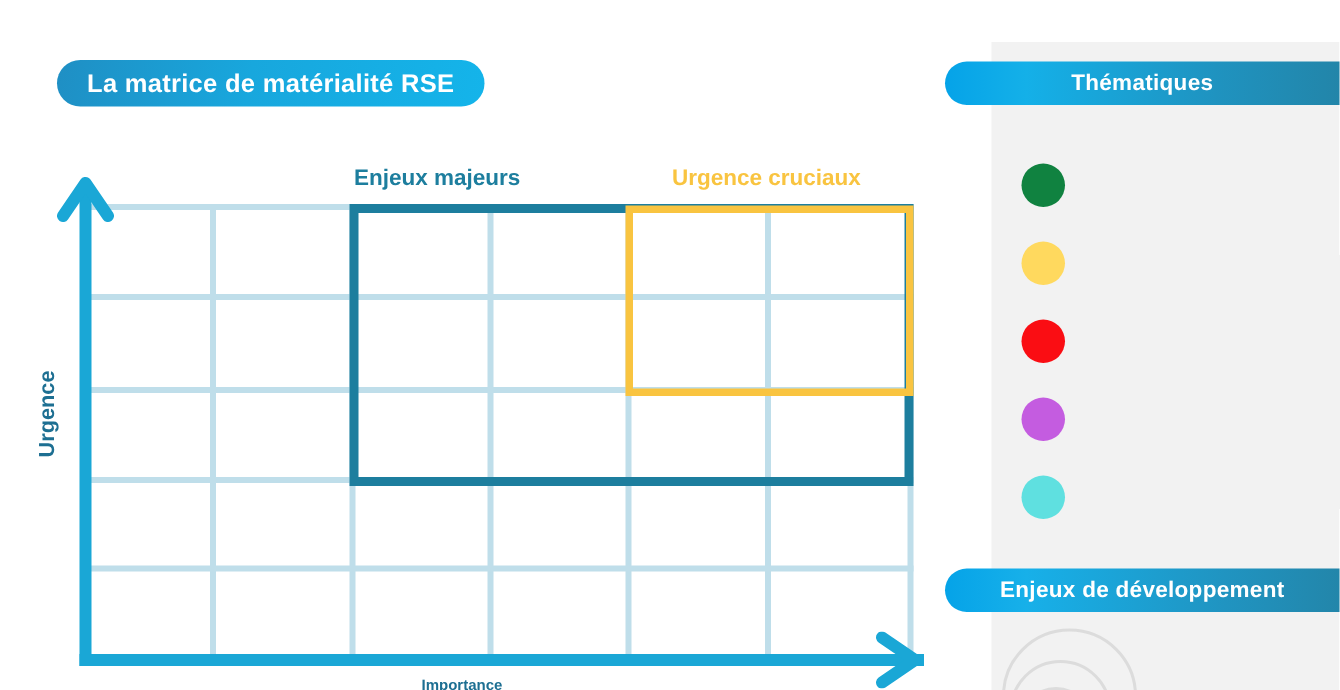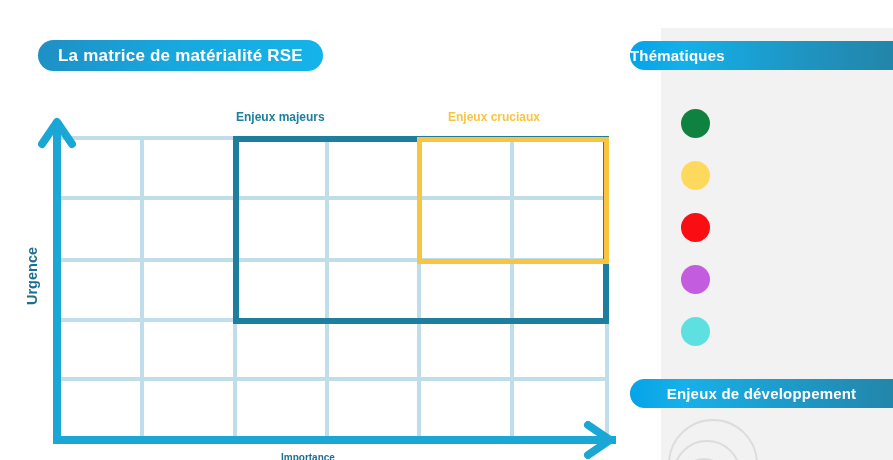--- a/index.html
+++ b/index.html
@@ -51,20 +51,21 @@
     top: 13px;
     width: 300px;      
     height: 29px;
     font-size: 15px;
     background: linear-gradient(90deg, #05a3e8 0%, #14b0e8 18%, #1f93c0 60%, #247f9f 100%);
     padding-left: 0;
   }
   #thematiques-pill .pill-text {
     position: absolute;
     left: 0; right: 0;
+    text-align: center;
     width: 263px;
   }
 
   #niveau-pill {
     left: 630px;
     top: 351px;
     width: 300px;
     height: 29px;
     font-size: 15px;
     background: linear-gradient(90deg, #05a3e8 0%, #17b0e9 18%, #2094c1 62%, #247f9f 100%);
@@ -170,21 +171,21 @@
   #zone-cruciaux {
     left: 417px;
     top: 109px;
     width: 192px;
     height: 127px;
     border: 5px solid #f9c440;
   }
 
   .zone-label {
     position: absolute;
-    font-size: 12px;
+    font-size: 15px;
     font-weight: bold;
     white-space: nowrap;
   }
   #label-majeurs {
     left: 236px;
     top: 82px;
     color: #1d7e9e;
   }
   #label-cruciaux {
     left: 448px;
@@ -254,21 +255,21 @@
       </svg>
     </div>
 
     <div id="arrow-x">
       <svg width="38" height="38" viewBox="0 0 38 38">
         <polyline points="8,4 30,19 8,34" fill="none" stroke="#1aa7d6" stroke-width="8" stroke-linecap="round" stroke-linejoin="round"></polyline>
       </svg>
     </div>
 
     <div class="zone-label" id="label-majeurs">Enjeux majeurs</div>
-    <div class="zone-label" id="label-cruciaux">Enjeux cruciaux</div>
+    <div class="zone-label" id="label-cruciaux">Urgence cruciaux</div>
 
     <div id="label-importance">Importance</div>
     <div id="label-urgence">Urgence</div>
   </div>
 
   <div class="pill" id="thematiques-pill">
     <span class="pill-text">Thématiques</span>
   </div>
 
   <div id="legend-dots">

